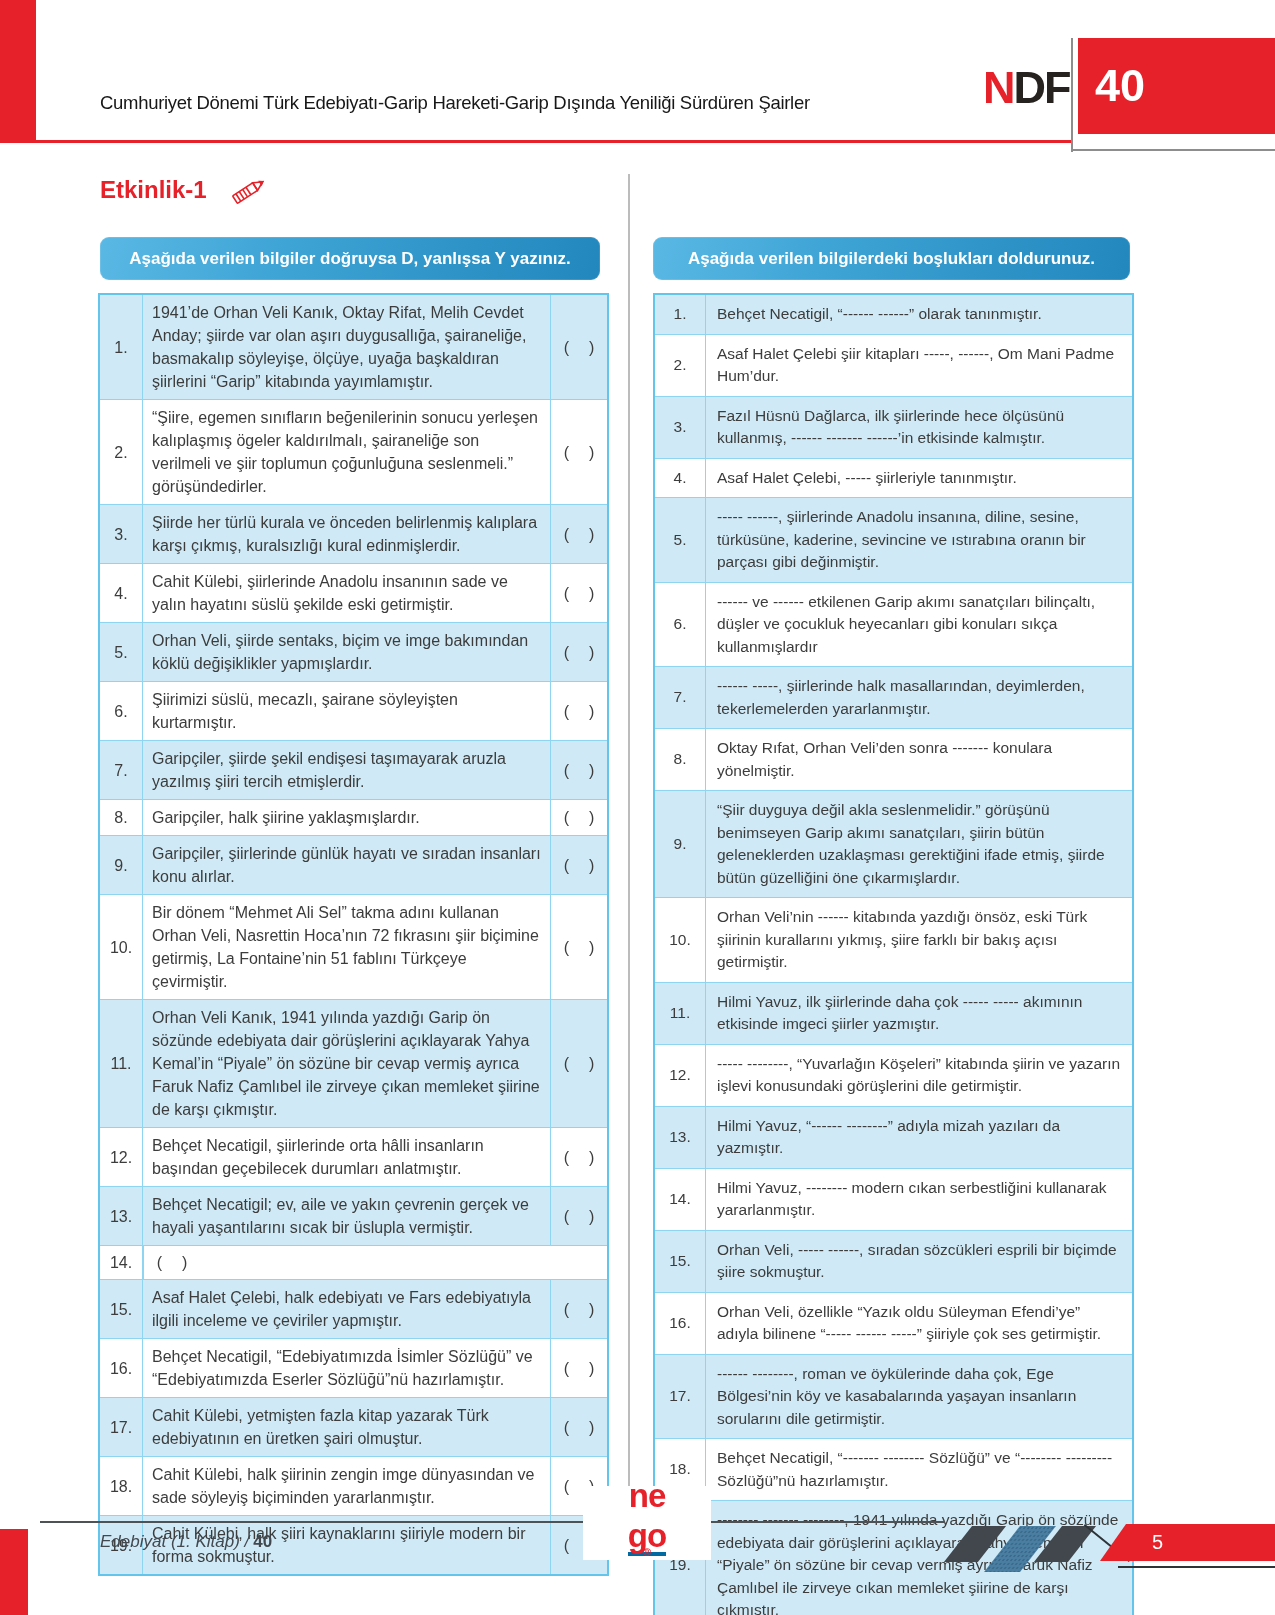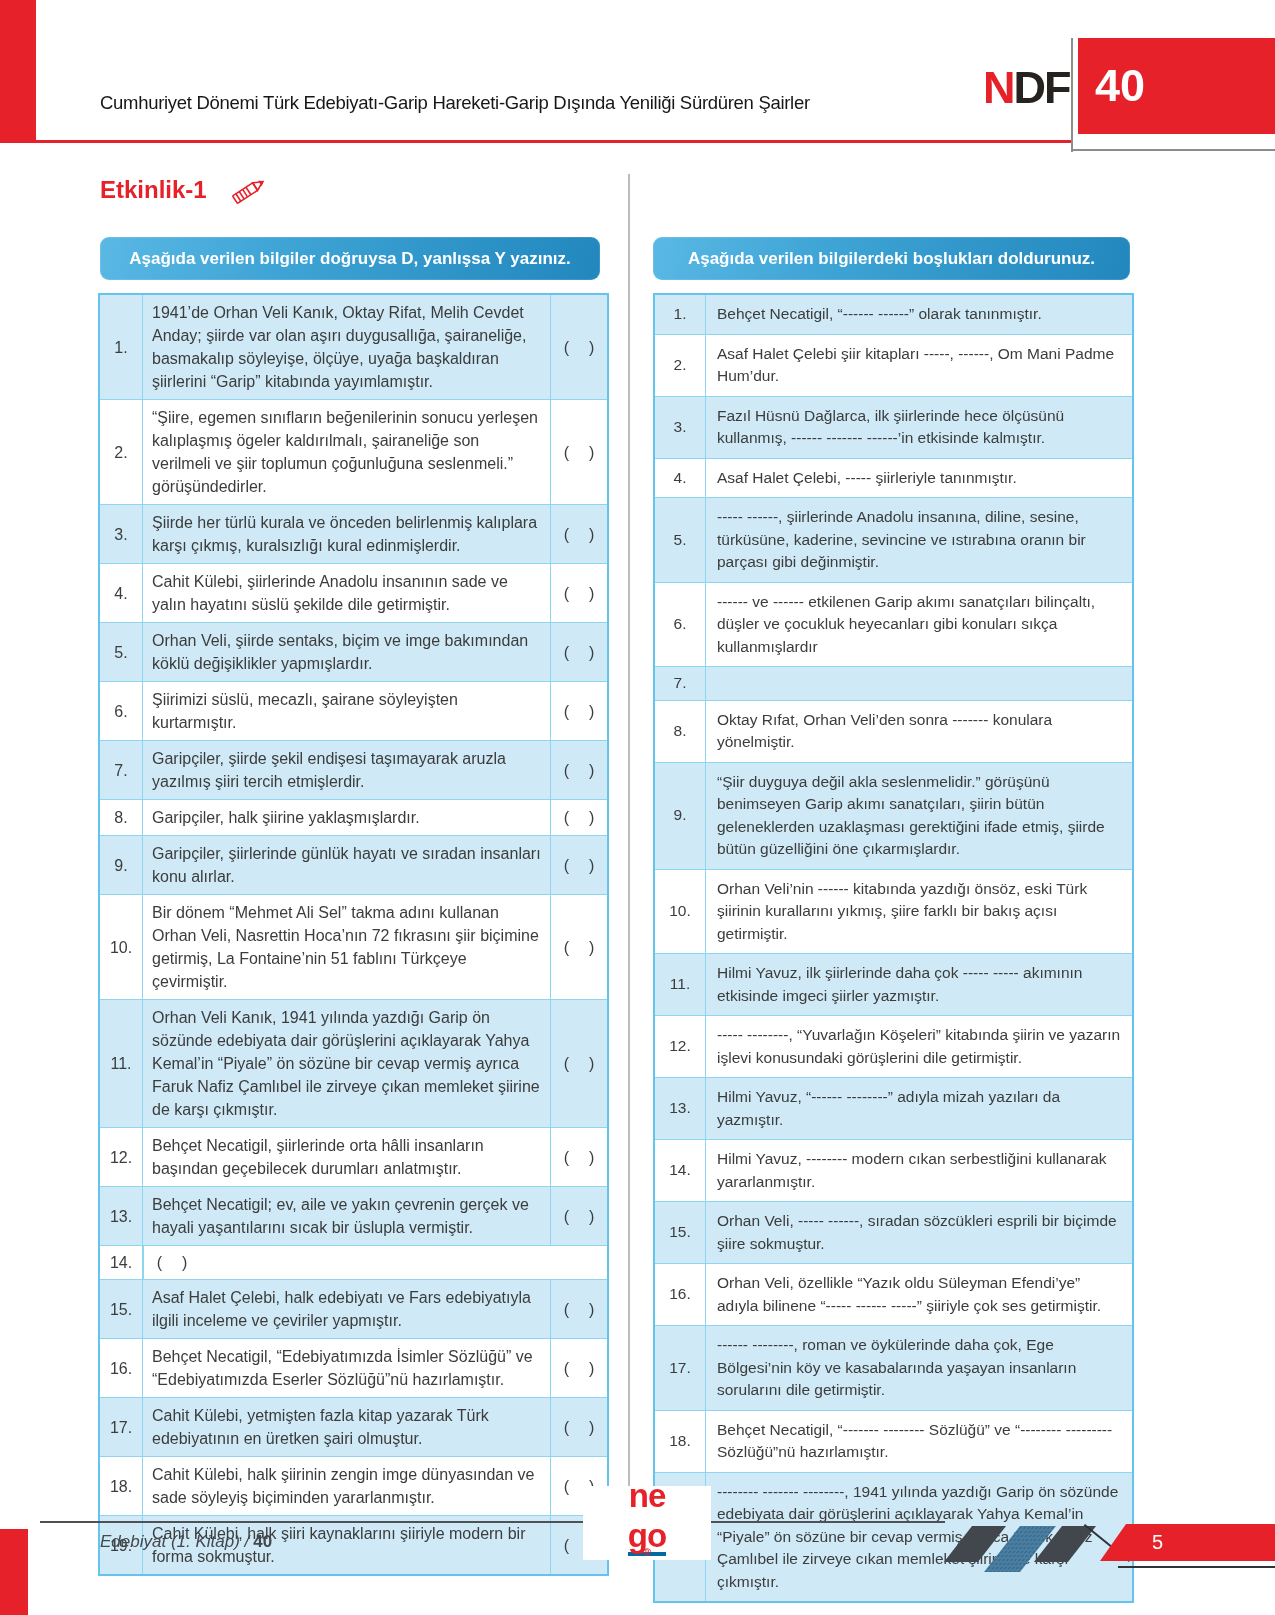--- a/index.html
+++ b/index.html
@@ -134,21 +134,21 @@
       <div class="trow blue">
         <div class="cnum">3.</div>
         <div class="ctext">Şiirde her türlü kurala ve önceden belirlenmiş kalıplara karşı çıkmış, kuralsızlığı kural edinmişlerdir.</div>
         <div class="cans">
           <span>(</span>
           <span>)</span>
         </div>
       </div>
       <div class="trow">
         <div class="cnum">4.</div>
-        <div class="ctext">Cahit Külebi, şiirlerinde Anadolu insanının sade ve yalın hayatını süslü şekilde dile getirmiştir.</div>
+        <div class="ctext">Cahit Külebi, şiirlerinde Anadolu insanının sade ve yalın hayatını süslü şekilde eski getirmiştir.</div>
         <div class="cans">
           <span>(</span>
           <span>)</span>
         </div>
       </div>
       <div class="trow blue">
         <div class="cnum">5.</div>
         <div class="ctext">Orhan Veli, şiirde sentaks, biçim ve imge bakımından köklü değişiklikler yapmışlardır.</div>
         <div class="cans">
           <span>(</span>
@@ -287,20 +287,21 @@
       <div class="trow blue">
         <div class="cnum">5.</div>
         <div class="ctext">----- ------, şiirlerinde Anadolu insanına, diline, sesine, türküsüne, kaderine, sevincine ve ıstırabına oranın bir parçası gibi değinmiştir.</div>
       </div>
       <div class="trow">
         <div class="cnum">6.</div>
         <div class="ctext">------ ve ------ etkilenen Garip akımı sanatçıları bilinçaltı, düşler ve çocukluk heyecanları gibi konuları sıkça kullanmışlardır</div>
       </div>
       <div class="trow blue">
         <div class="cnum">7.</div>
+        <div class="ctext">------ -----, şiirlerinde halk masallarından, deyimlerden, tekerlemelerden yararlanmıştır.</div>
       </div>
       <div class="trow">
         <div class="cnum">8.</div>
         <div class="ctext">Oktay Rıfat, Orhan Veli’den sonra ------- konulara yönelmiştir.</div>
       </div>
       <div class="trow blue">
         <div class="cnum">9.</div>
         <div class="ctext">“Şiir duyguya değil akla seslenmelidir.” görüşünü benimseyen Garip akımı sanatçıları, şiirin bütün geleneklerden uzaklaşması gerektiğini ifade etmiş, şiirde bütün güzelliğini öne çıkarmışlardır.</div>
       </div>
       <div class="trow">

